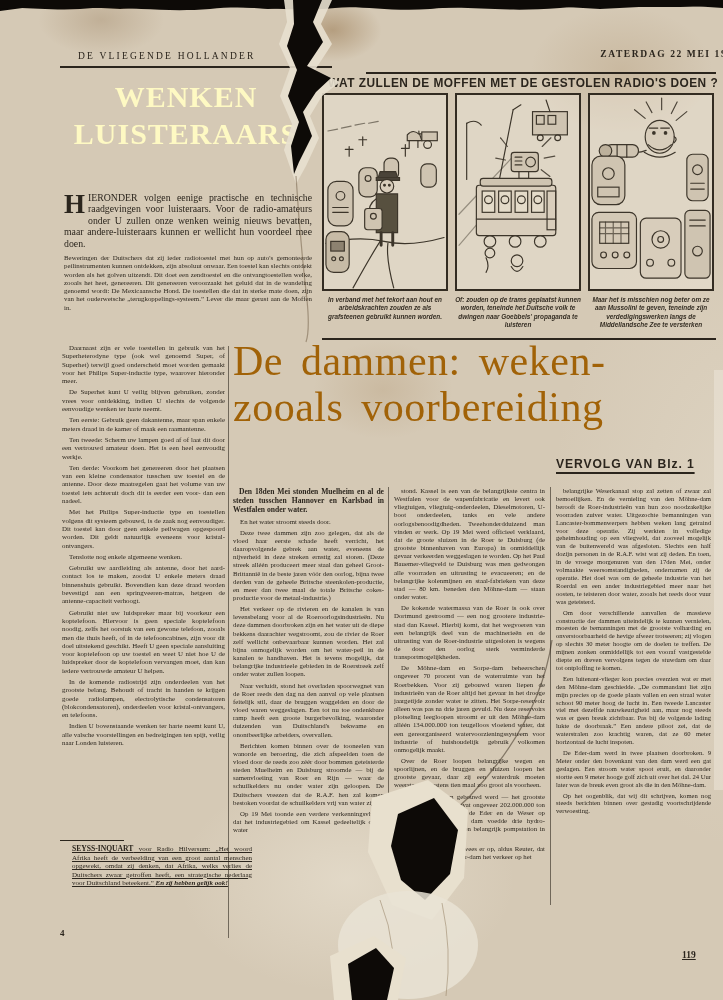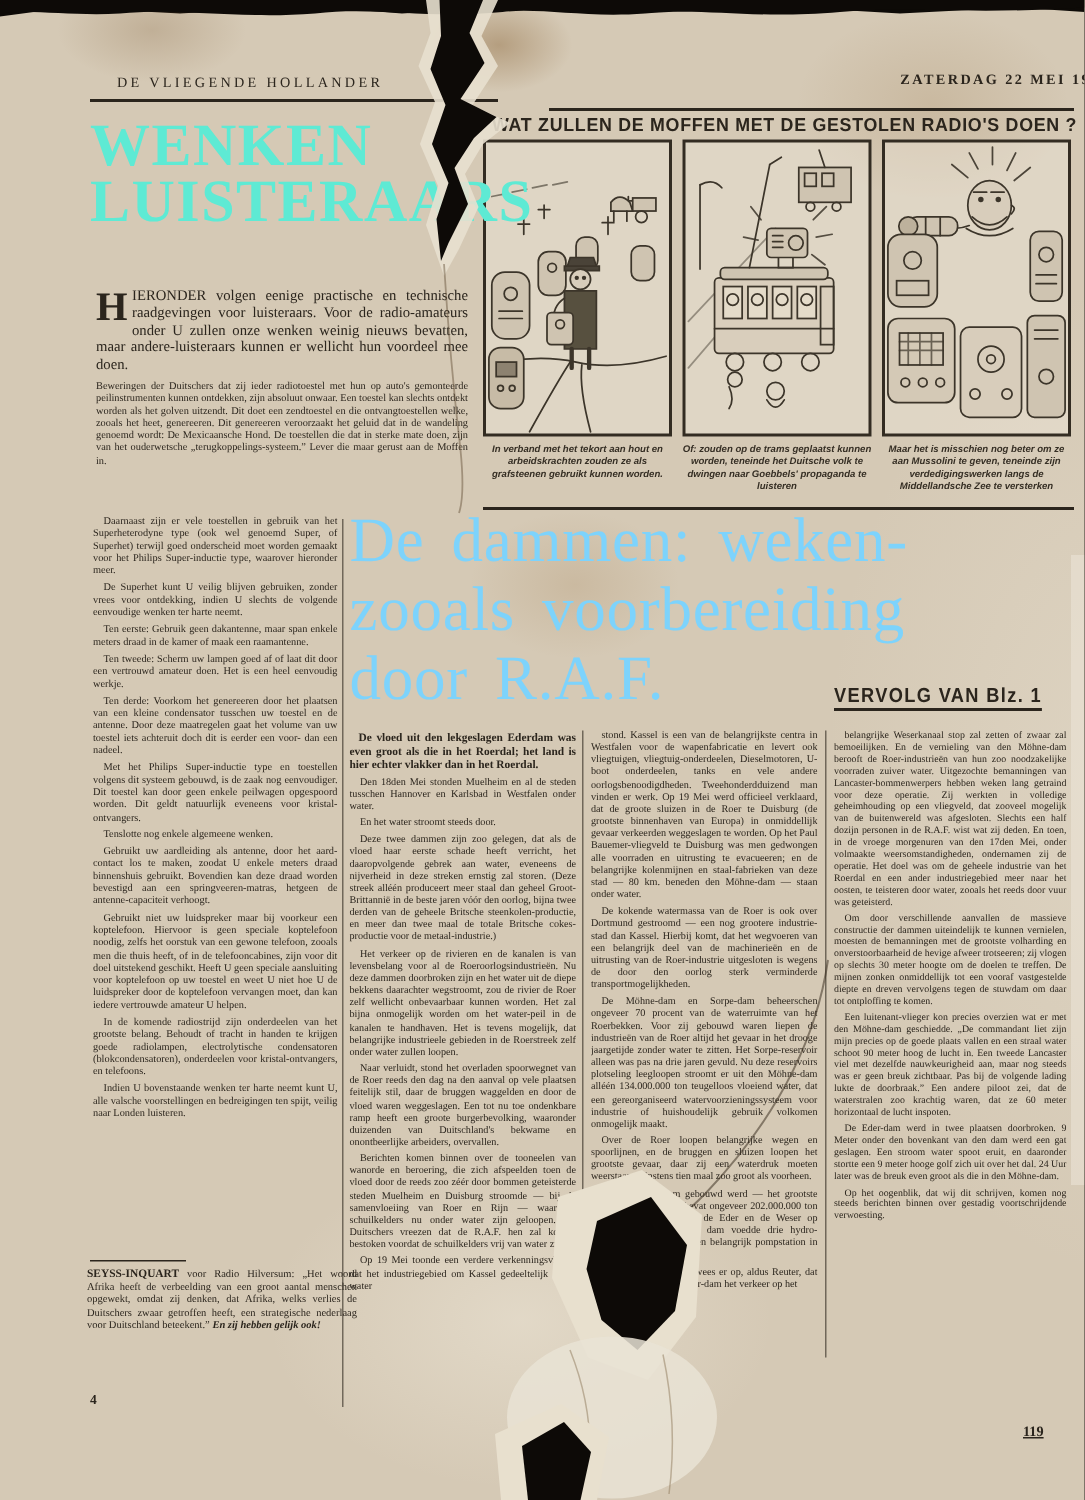--- a/index.html
+++ b/index.html
@@ -38,40 +38,40 @@
   .panel { width:126px; height:198px; border:2px solid #33
 2c22; border:2px solid #332c22;
     background:rgba(243,238,226,.35); }
   .panel svg { width:100%; height:100%; display:block; }
   .captions { left:322px; top:296px; display:flex; gap:7px; }
   .caption { width:126px; text-align:center; font-family:"Liberation Sans", sans-serif;
     font-style:italic; font-weight:bold; font-size:6.4px; line-height:1.3; color:#352e24; }
   .comic-rule { left:322px; top:338px; width:394px; height:2px; }
 
   
-  .wenken-head { left:60px; top:78px; width:252px; 
-    font-weight:bold; font-size:40px; line-height:37px; letter-spacing:1px; color:#5eead4; }
+  .wenken-head { left:60px; top:78px; width:252px; text-align:center;
+    font-weight:bold; font-size:30px; line-height:37px; letter-spacing:1px; color:#fef9c3; }
   .lead { left:64px; top:192px; width:248px; font-size:9.8px; line-height:11.4px;
     text-align:justify; }
   .dropcap { float:left; font-size:27px; line-height:24px; padding-right:3px; font-weight:bold; }
   .wide-para { left:64px; top:254px; width:248px; font-size:6.9px; line-height:8.3px;
     text-align:justify; }
   .narrow-col { left:62px; top:344px; width:163px; height:494px; overflow:hidden;
     font-size:6.9px; line-height:8.3px; text-align:justify; }
   .para { margin:0 0 3px; text-indent:7px; }
   .seyss-rule { left:60px; top:840px; width:64px; height:1px; }
-  .seyss { left:58px; top:845px; width:180px; font-size:7px; line-height:8.6px;
-    text-align:justify; }
+  .seyss { left:72px; top:845px; width:180px; font-size:7px; line-height:8.6px;
+    text-align:justify;text-decoration:underline; }
   .seyss-name { font-weight:bold; font-size:7.6px; }
   .seyss-close { font-style:italic; font-weight:bold; }
   .pagenum-left { left:60px; top:928px; font-size:9px; font-weight:bold; }
 
   
   .dam-head { left:233px; top:338px; width:482px; font-size:42px; line-height:46px;
-    color:#7dd3fc; word-spacing:7px; letter-spacing:.5px; }
+    color:#a16207; word-spacing:7px; letter-spacing:.5px; }
   .vervolg { left:556px; top:456px; font-family:"Liberation Sans", sans-serif;
     font-weight:bold; font-size:13.5px; letter-spacing:1px; transform:scaleX(.9);
     transform-origin:left; border-bottom:2px solid #2b251d; padding-bottom:1px;
     white-space:nowrap; }
   .col { top:487px; width:151px; font-size:6.8px; line-height:8.15px;
     text-align:justify; overflow:hidden; }
   .col1 { left:233px; height:452px; }
   .col2 { left:394px; height:420px; }
   .col3 { left:556px; width:155px; height:450px; font-size:6.6px; line-height:7.9px; }
   .col1 .para:first-child { font-weight:bold; font-size:7.6px; line-height:9.2px; text-indent:6px; }
@@ -264,25 +264,23 @@
   </div>
 <div class="abs rule seyss-rule"></div>
 <div class="abs seyss">
   <span class="seyss-name">SEYSS-INQUART</span><span> voor Radio Hilversum: „Het woord Afrika heeft de verbeelding van een groot aantal menschen opgewekt, omdat zij denken, dat Afrika, welks verlies de Duitschers zwaar getroffen heeft, een strategische nederlaag voor Duitschland beteekent.” </span><span class="seyss-close">En zij hebben gelijk ook!</span>
 </div>
 <div class="abs pagenum-left">4</div>
 
 <div class="abs dam-head">
   <span style="display:block">De dammen: weken-</span>
   <span style="display:block">zooals voorbereiding</span>
-  <span style="display:block">door R.A.F.</span>
 </div>
 <div class="abs vervolg">VERVOLG VAN Blz. 1</div>
 <div class="abs col col1">
-    <p class="para">De vloed uit den lekgeslagen Ederdam was even groot als die in het Roerdal; het land is hier echter vlakker dan in het Roerdal.</p>
     <p class="para">Den 18den Mei stonden Muelheim en al de steden tusschen Hannover en Karlsbad in Westfalen onder water.</p>
     <p class="para">En het water stroomt steeds door.</p>
     <p class="para">Deze twee dammen zijn zoo gelegen, dat als de vloed haar eerste schade heeft verricht, het daaropvolgende gebrek aan water, eveneens de nijverheid in deze streken ernstig zal storen. (Deze streek alléén produceert meer staal dan geheel Groot-Brittannië in de beste jaren vóór den oorlog, bijna twee derden van de geheele Britsche steenkolen-productie, en meer dan twee maal de totale Britsche cokes-productie voor de metaal-industrie.)</p>
     <p class="para">Het verkeer op de rivieren en de kanalen is van levensbelang voor al de Roeroorlogsindustrieën. Nu deze dammen doorbroken zijn en het water uit de diepe bekkens daarachter wegstroomt, zou de rivier de Roer zelf wellicht onbevaarbaar kunnen worden. Het zal bijna onmogelijk worden om het water-peil in de kanalen te handhaven. Het is tevens mogelijk, dat belangrijke industrieele gebieden in de Roerstreek zelf onder water zullen loopen.</p>
     <p class="para">Naar verluidt, stond het overladen spoorwegnet van de Roer reeds den dag na den aanval op vele plaatsen feitelijk stil, daar de bruggen waggelden en door de vloed waren weggeslagen. Een tot nu toe ondenkbare ramp heeft een groote burgerbevolking, waaronder duizenden van Duitschland's bekwame en onontbeerlijke arbeiders, overvallen.</p>
     <p class="para">Berichten komen binnen over de tooneelen van wanorde en beroering, die zich afspeelden toen de vloed door de reeds zoo zéér door bommen geteisterde steden Muelheim en Duisburg stroomde — bij de samenvloeiing van Roer en Rijn — waar de schuilkelders nu onder water zijn geloopen. De Duitschers vreezen dat de R.A.F. hen zal komen bestoken voordat de schuilkelders vrij van water zijn.</p>
     <p class="para">Op 19 Mei toonde een verdere verkenningsvlucht, dat het industriegebied om Kassel gedeeltelijk onder water</p>
   </div>
 <div class="abs col col2">
     <p class="para">stond. Kassel is een van de belangrijkste centra in Westfalen voor de wapenfabricatie en levert ook vliegtuigen, vliegtuig-onderdeelen, Dieselmotoren, U-boot onderdeelen, tanks en vele andere oorlogsbenoodigdheden. Tweehonderdduizend man vinden er werk. Op 19 Mei werd officieel verklaard, dat de groote sluizen in de Roer te Duisburg (de grootste binnenhaven van Europa) in onmiddellijk gevaar verkeerden weggeslagen te worden. Op het Paul Bauemer-vliegveld te Duisburg was men gedwongen alle voorraden en uitrusting te evacueeren; en de belangrijke kolenmijnen en staal-fabrieken van deze stad — 80 km. beneden den Möhne-dam — staan onder water.</p>

